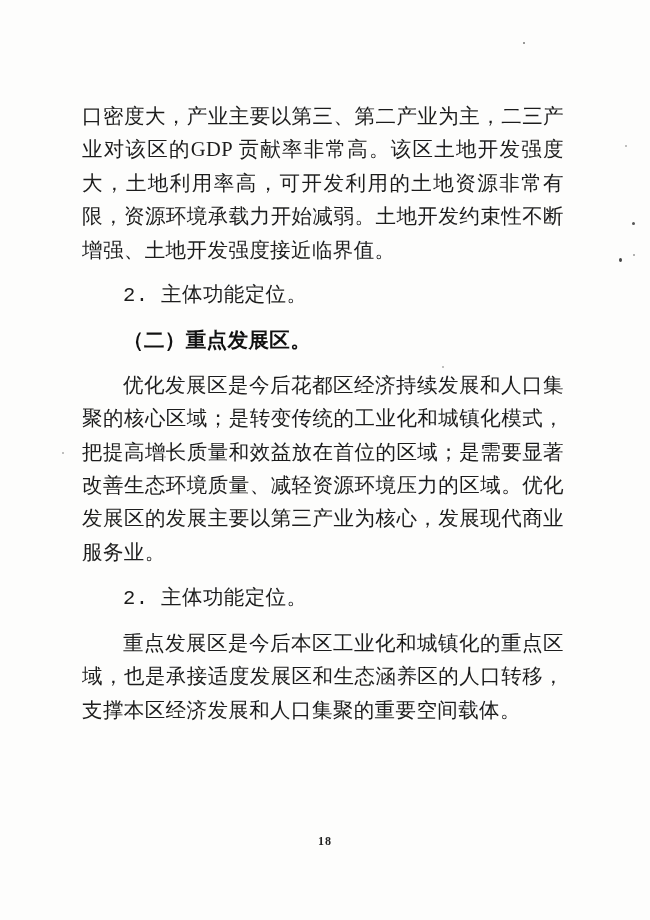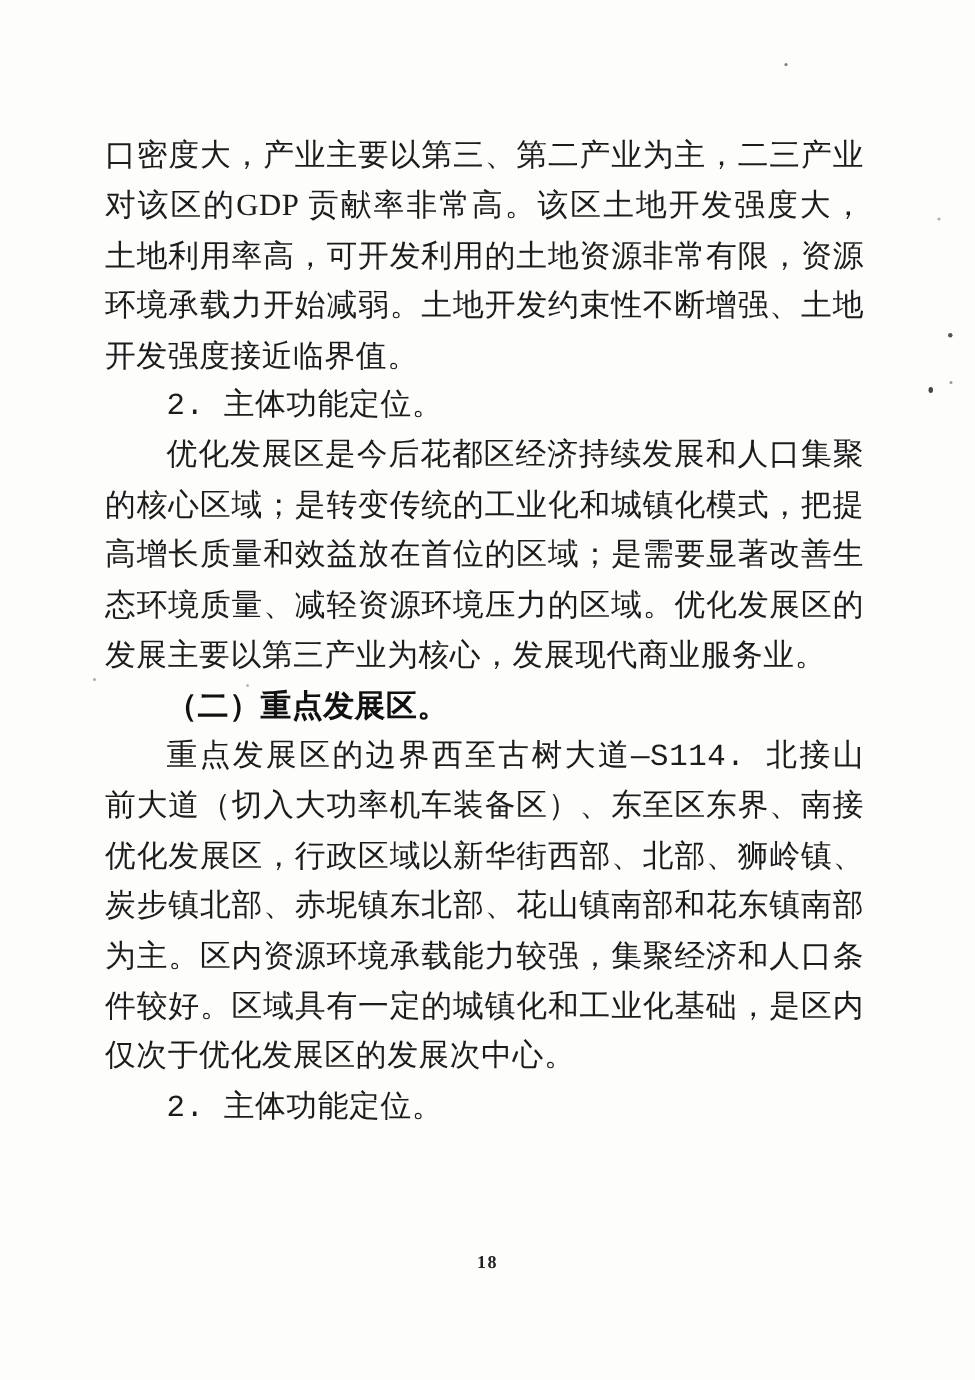--- a/index.html
+++ b/index.html
@@ -12,21 +12,21 @@
     color: #1c1c1c;
     overflow: hidden;
   }
   .text-block {
     position: absolute;
     left: 70px;
     top: 88px;
     width: 506px;
   }
   .para {
-    margin: 0;
+    margin: 12px;
     font-size: 20.5px;
     line-height: 33.4px;
     text-align: justify;
     letter-spacing: 0.4px;
     word-break: break-all;
   }
   .para.indent { text-indent: 2em; font-family: Liberation Mono, monospace; }
   .para.heading { font-weight: 700; text-indent: 2em; color: #111; }
   .page-number {
     position: absolute;
@@ -53,24 +53,24 @@
   .s7 { left: 164px; top: 456px; width: 2px; height: 2px; background:#bbb; }
   .s8 { left: 442px; top: 366px; width: 2px; height: 2px; background:#aaa; }
 </style>
 </head>
 <body>
 
 <div class="page">
   <div class="text-block">
     <p class="para">口密度大，产业主要以第三、第二产业为主，二三产业对该区的GDP 贡献率非常高。该区土地开发强度大，土地利用率高，可开发利用的土地资源非常有限，资源环境承载力开始减弱。土地开发约束性不断增强、土地开发强度接近临界值。</p>
     <p class="para indent">2. 主体功能定位。</p>
+    <p class="para heading">（二）重点发展区。</p>
     <p class="para indent">优化发展区是今后花都区经济持续发展和人口集聚的核心区域；是转变传统的工业化和城镇化模式，把提高增长质量和效益放在首位的区域；是需要显著改善生态环境质量、减轻资源环境压力的区域。优化发展区的发展主要以第三产业为核心，发展现代商业服务业。</p>
-    <p class="para heading">（二）重点发展区。</p>
-    <p class="para indent">重点发展区的边界西至古树大道—S114. 北接山前大道（切入大功率机车装备区）、东至区东界、南接优化发展区，行政区域以新华街西部、北部、狮岭镇、炭步镇北部、赤坭镇东北部、花山镇南部和花东镇南部为主。区内资源环境承载能力较强，集聚经济和人口条件较好。区域具有一定的城镇化和工业化基础，是区内仅次于优化发展区的发展次中心。</p>
     <p class="para indent">2. 主体功能定位。</p>
+    <p class="para indent">重点发展区是今后本区工业化和城镇化的重点区域，也是承接适度发展区和生态涵养区的人口转移，支撑本区经济发展和人口集聚的重要空间载体。</p>
   </div>
 
   <div class="page-number">18</div>
 
   <div class="speck s1"></div>
   <div class="speck s2"></div>
   <div class="speck s3"></div>
   <div class="speck s4"></div>
   <div class="speck s5"></div>
   <div class="speck s6"></div>

